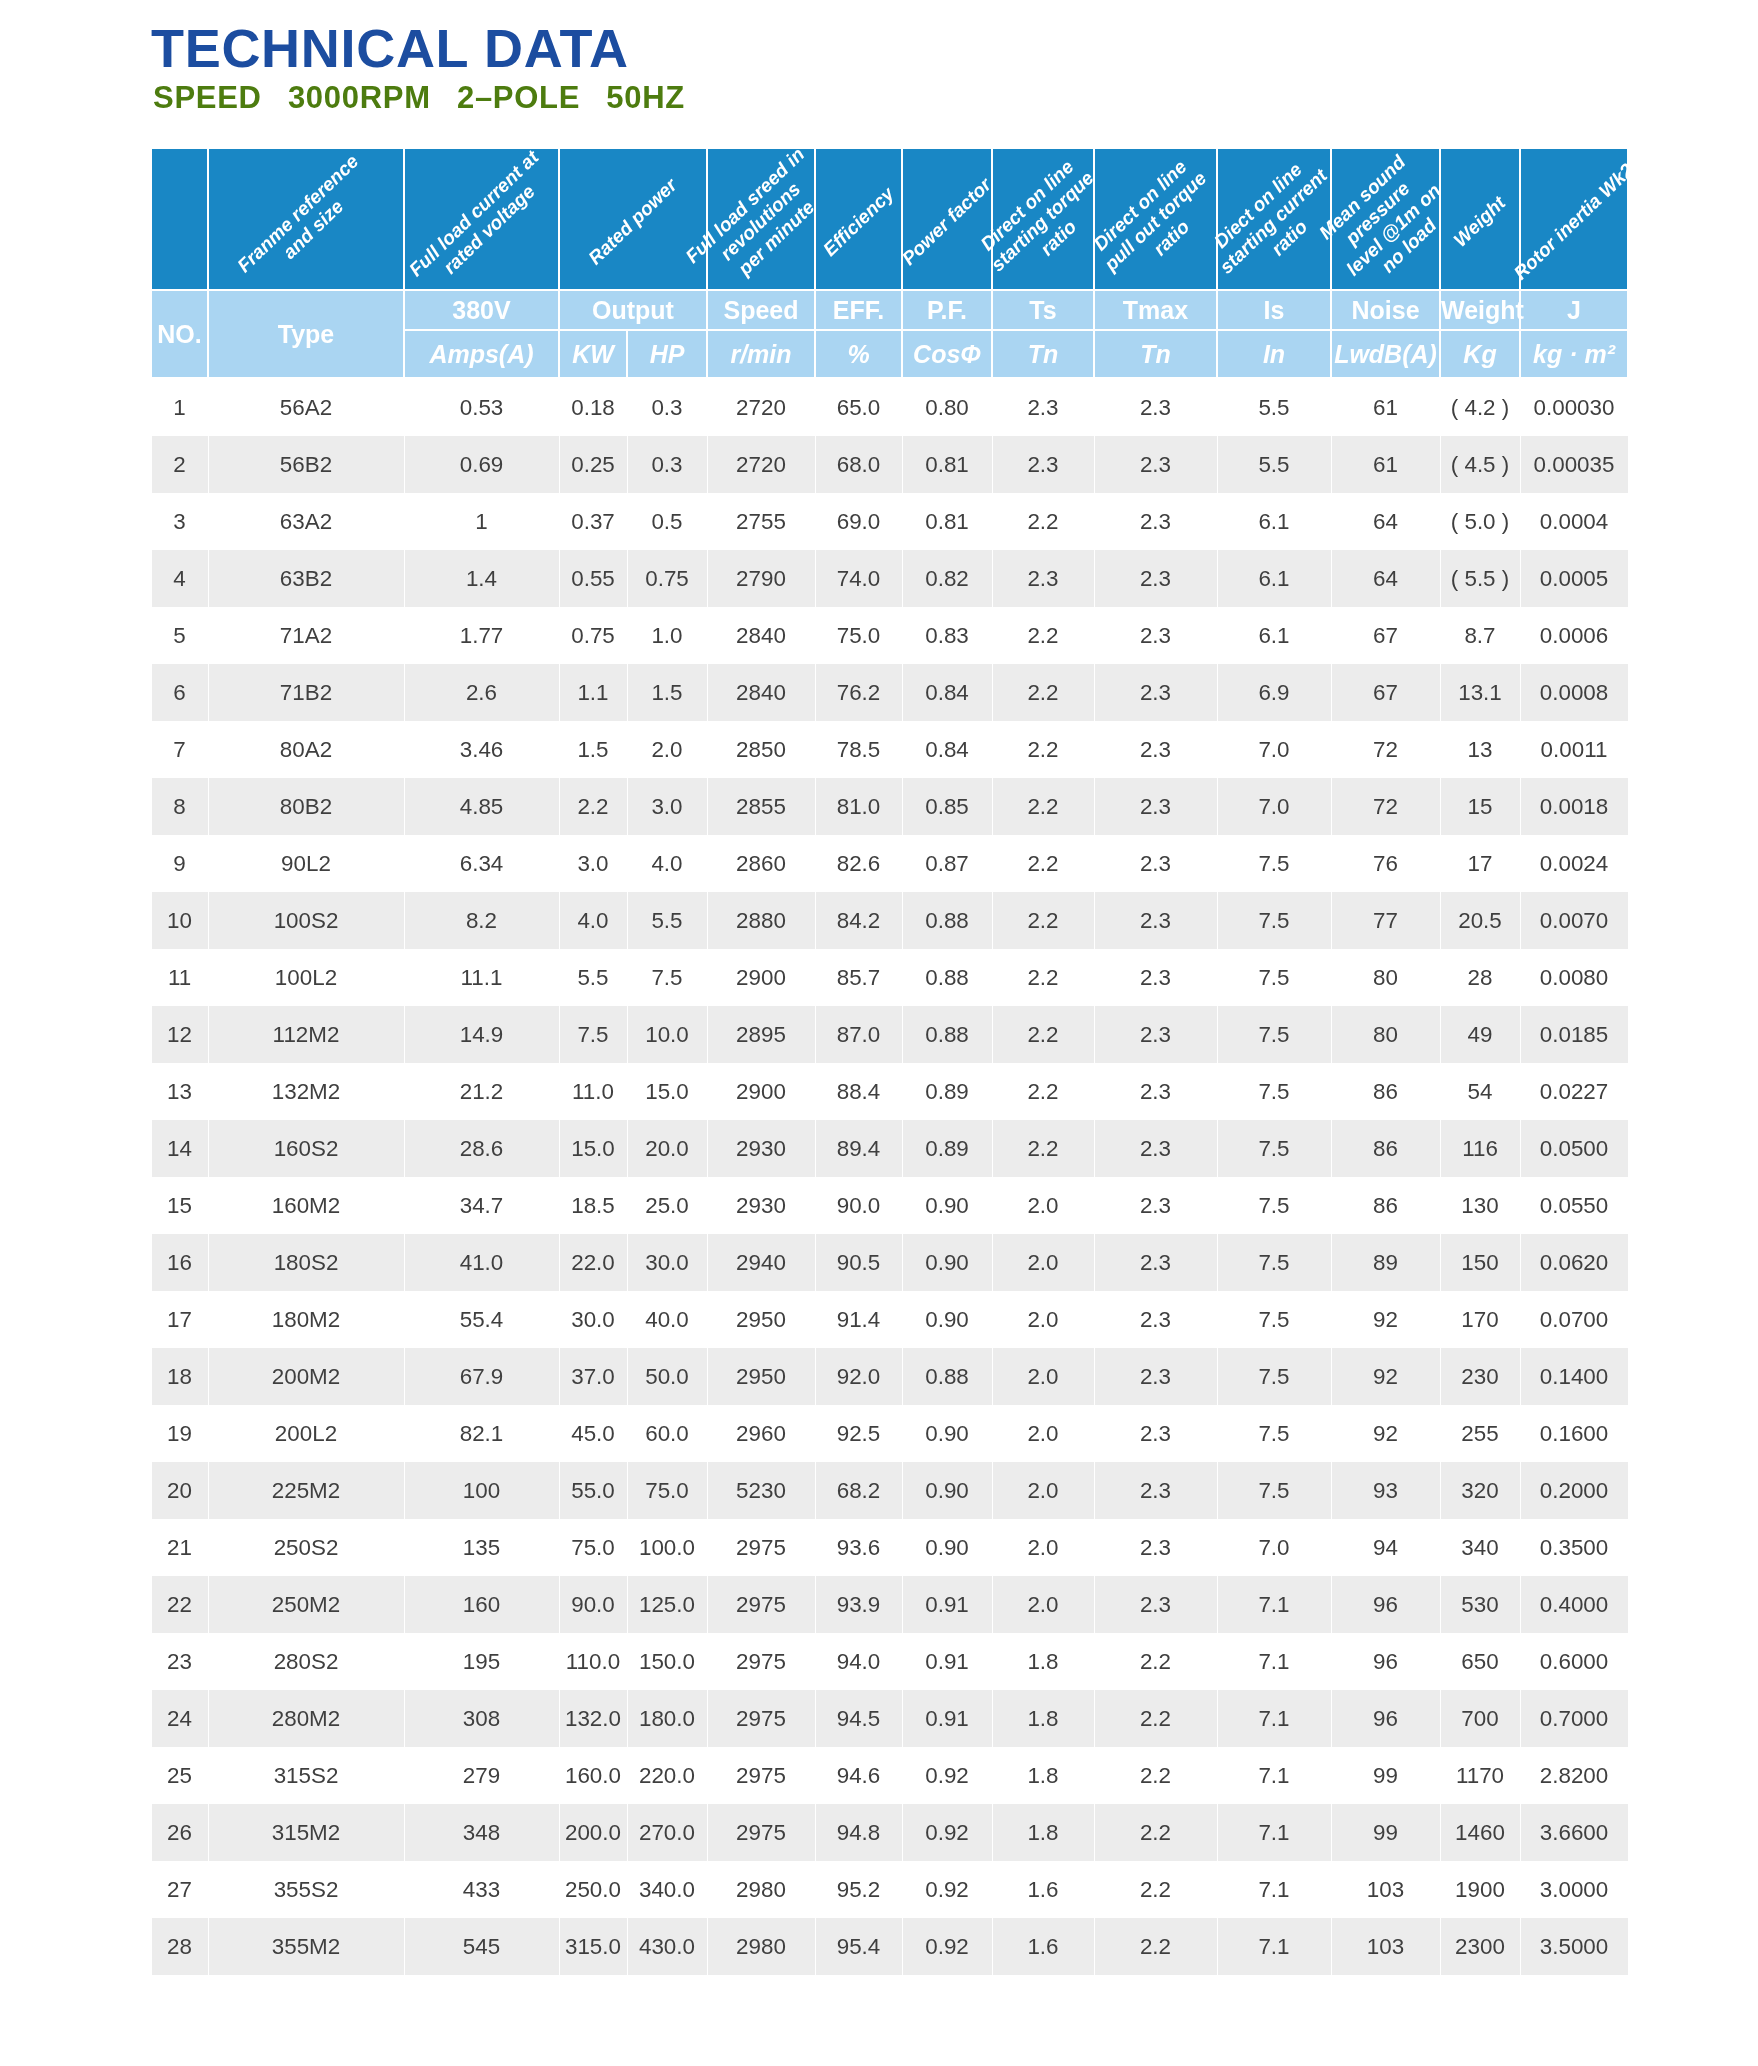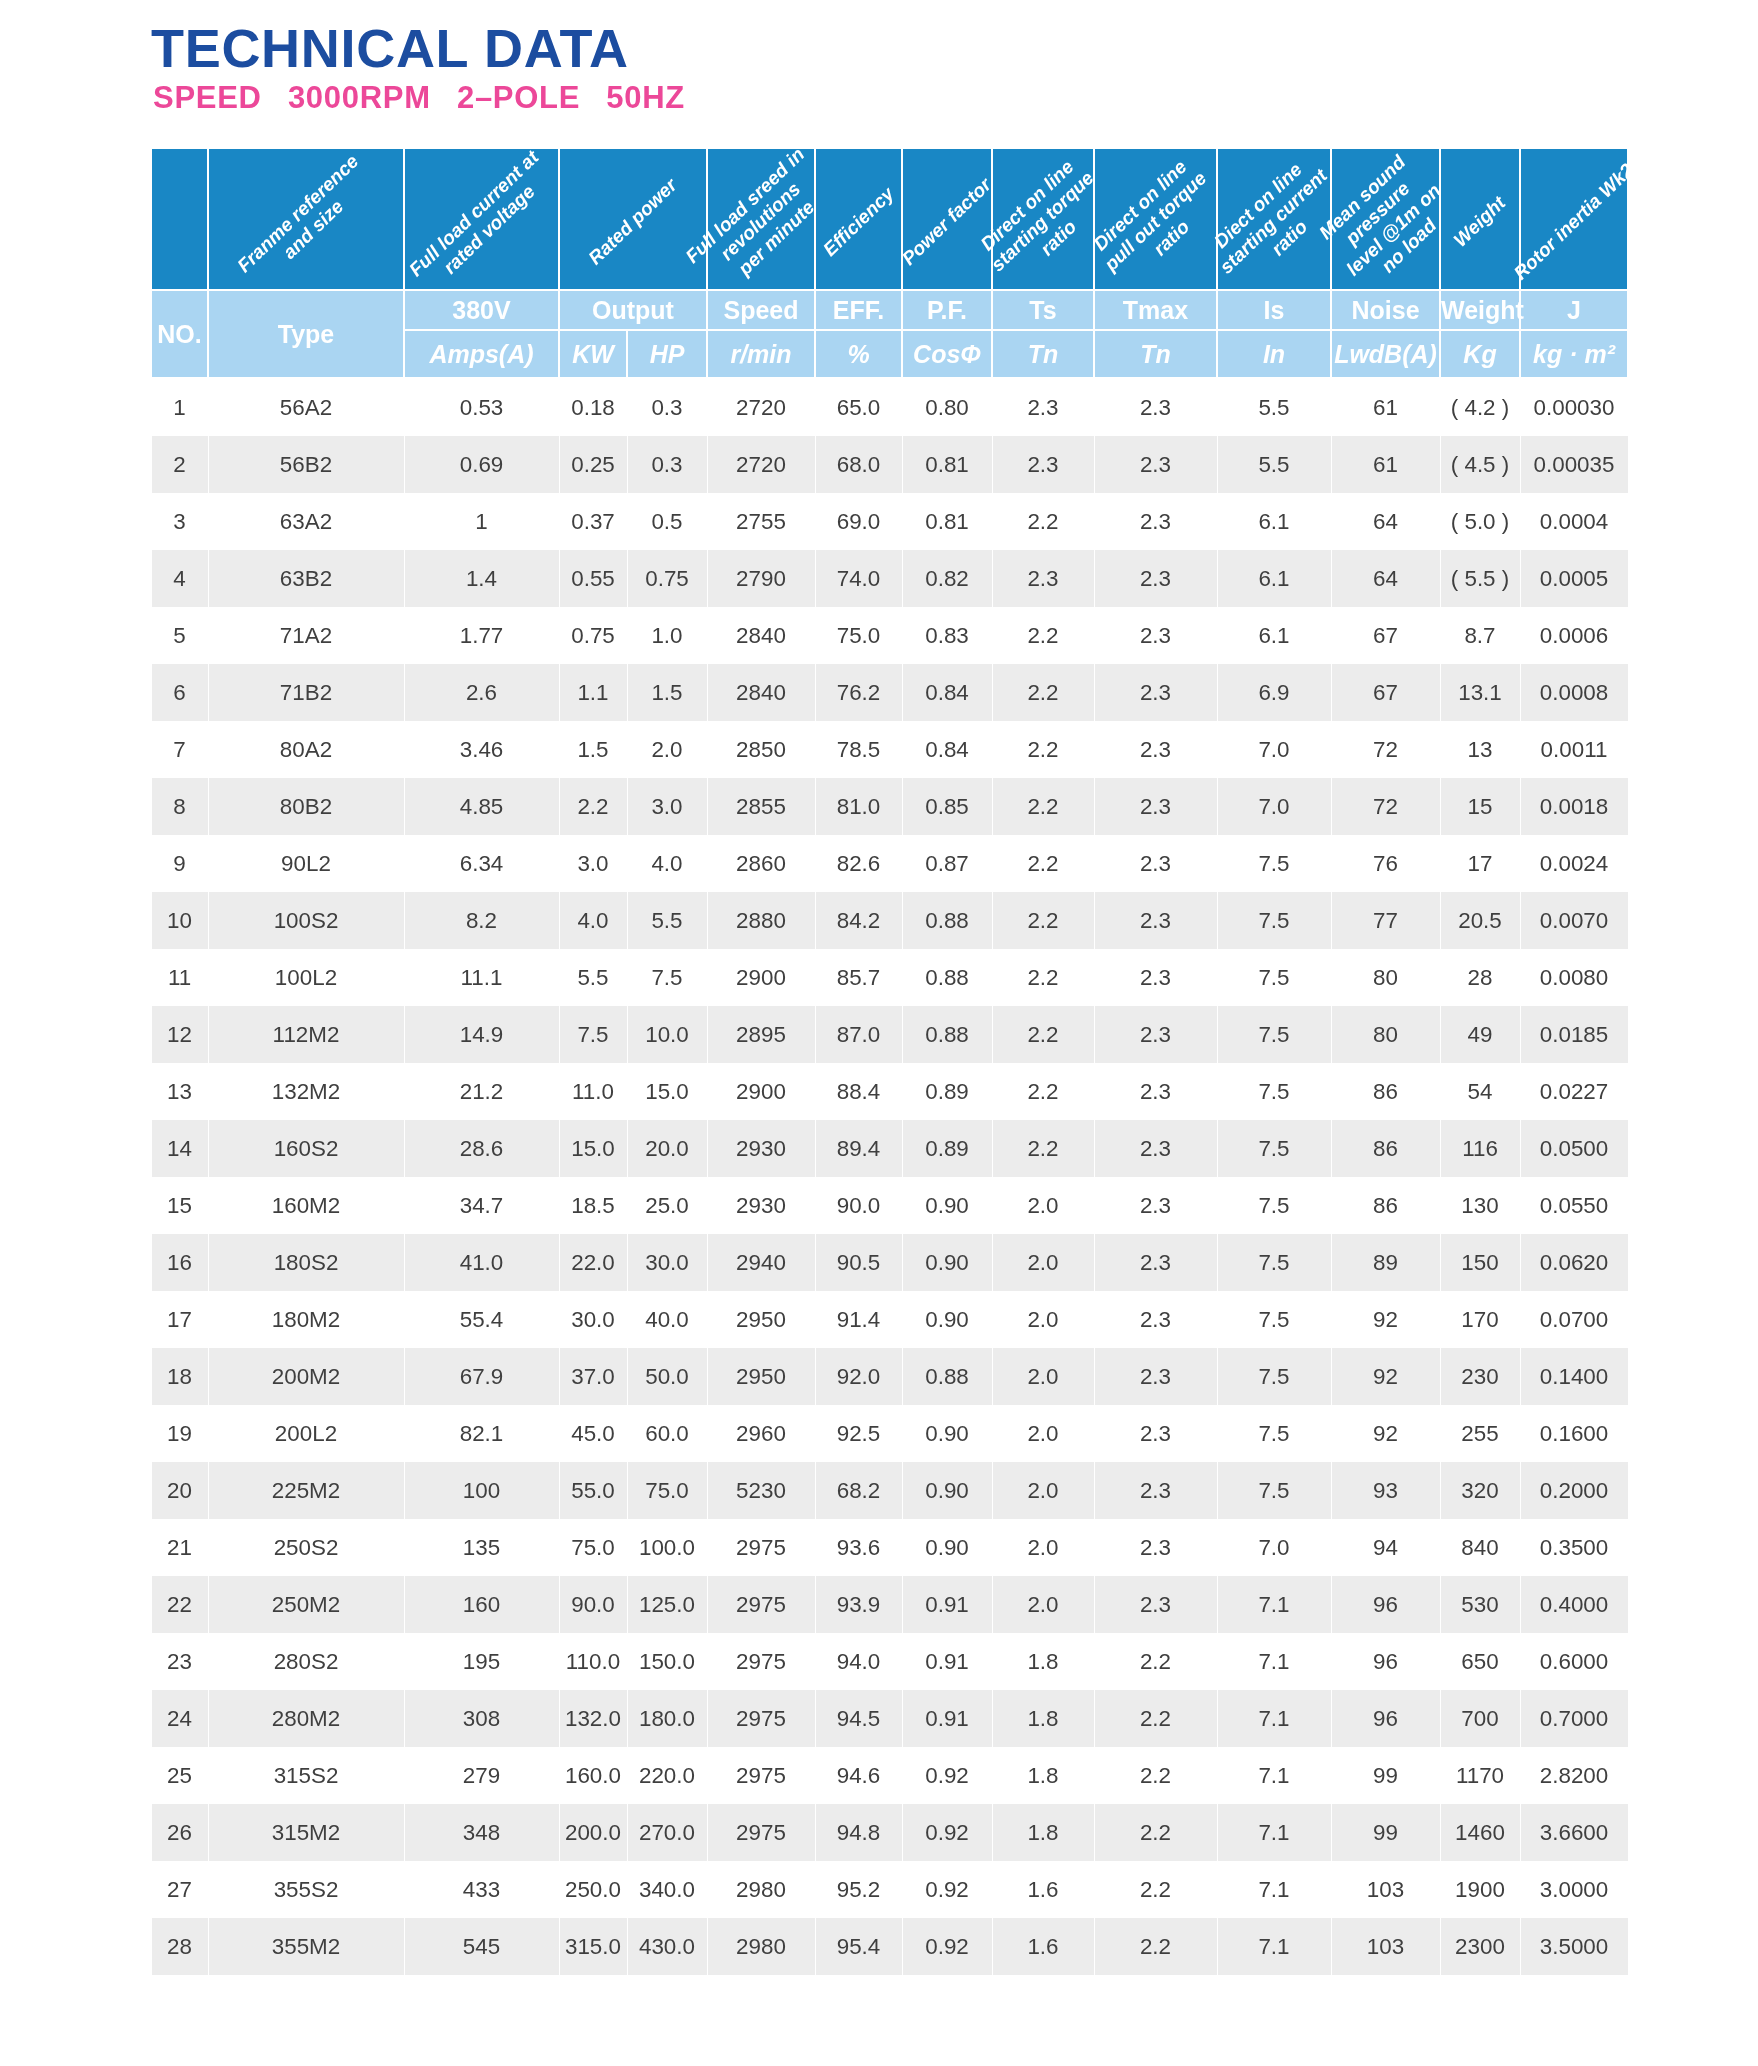--- a/index.html
+++ b/index.html
@@ -11,21 +11,21 @@
   }
   .title {
     position:absolute; left:151px; top:17px;
     font-size:54px; font-weight:bold; letter-spacing:0.7px;
     color:#1c4da0;
   }
   .subtitle {
     position:absolute; left:153px; top:80px;
     font-size:31px; font-weight:bold; letter-spacing:0.7px;
     word-spacing:17px;
-    color:#ec4899;
+    color:#4d7c0f;
   }
   table.tech {
     position:absolute; left:150px; top:147px;
     width:1476px;
     border-collapse:collapse; table-layout:fixed;
   }
   thead th { font-weight:bold; color:#ffffff; padding:0; }
   tr.dark th {
     background:#1987c5;
     height:140px;
@@ -492,21 +492,21 @@
     <td>135</td>
     <td>75.0</td>
     <td>100.0</td>
     <td>2975</td>
     <td>93.6</td>
     <td>0.90</td>
     <td>2.0</td>
     <td>2.3</td>
     <td>7.0</td>
     <td>94</td>
-    <td>840</td>
+    <td>340</td>
     <td>0.3500</td>
   </tr>
       <tr class="even">
     <td>22</td>
     <td>250M2</td>
     <td>160</td>
     <td>90.0</td>
     <td>125.0</td>
     <td>2975</td>
     <td>93.9</td>

